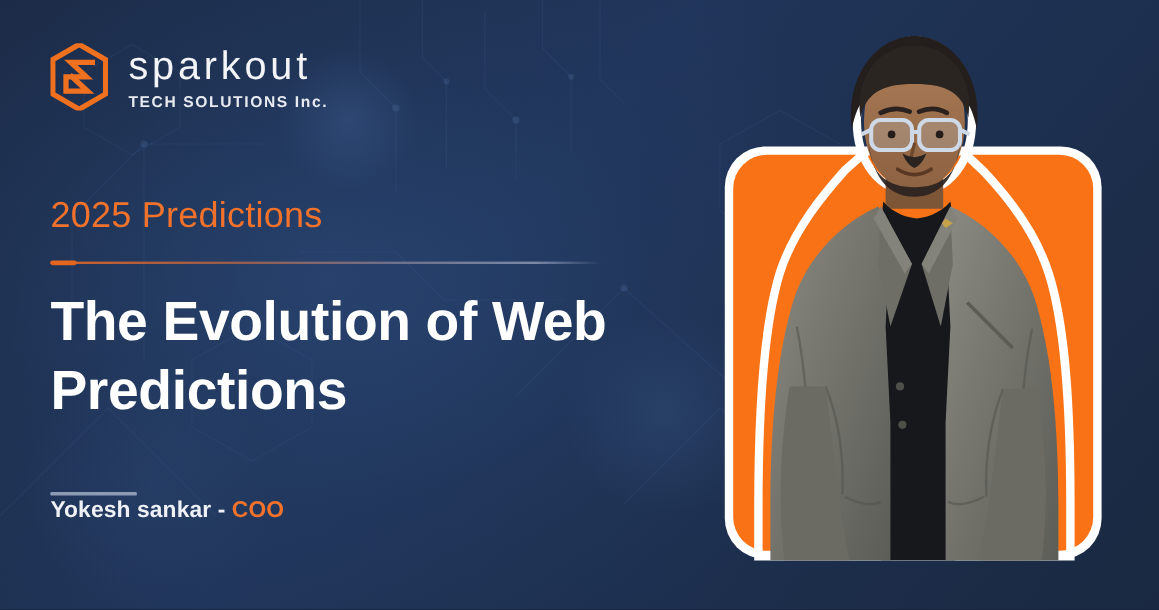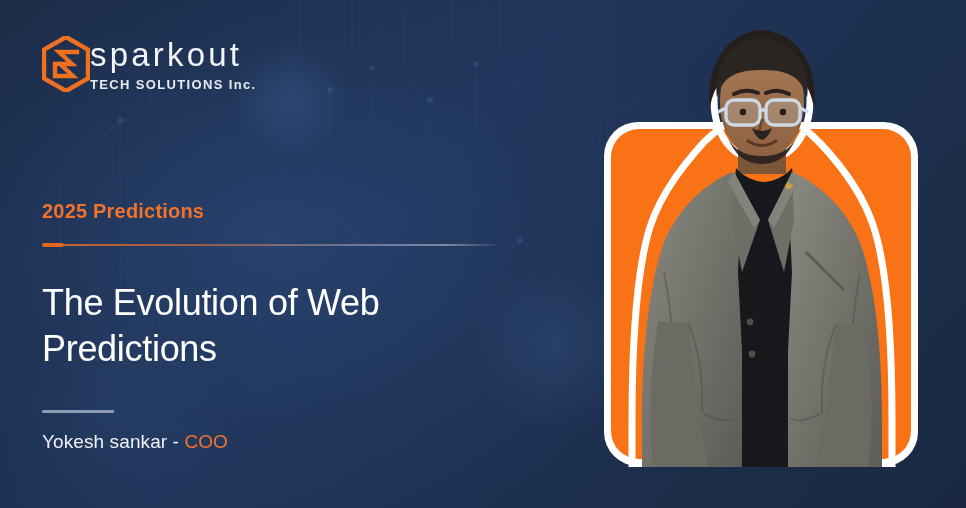--- a/index.html
+++ b/index.html
@@ -48,21 +48,21 @@
     background: radial-gradient(circle, rgba(70,106,166,0.13) 0%, rgba(70,106,166,0) 70%);
   }
 
   
   .logo {
     position: absolute;
     left: 42px;
     top: 36px;
     display: flex;
     align-items: center;
-    gap: 0;
+    gap: 17px;
   }
   .logo-mark { width: 48px; height: 56px; flex: none; }
   .logo-words { display: flex; flex-direction: column; }
   .logo-name {
     font-size: 33px;
     letter-spacing: 3.2px;
     color: #f2f4f8;
     line-height: 1;
     font-weight: 400;
   }
@@ -74,26 +74,25 @@
     line-height: 1;
     margin-top: 7px;
     align-self: flex-end;
     white-space: nowrap;
   }
 
   
   .copy { position: absolute; left: 42px; top: 163px; width: 520px; }
 
   .eyebrow {
-    font-size: 20px;
-    font-weight: 700;
+    font-size: 30px;
+    font-weight: 400;
     color: #f2722b;
     letter-spacing: 0.2px;
     line-height: 1.1;
-    margin-top: 37px;
   }
 
   .divider {
     position: relative;
     margin-top: 21px;
     width: 460px;
     height: 4px;
   }
   .divider-line {
     position: absolute;
@@ -103,40 +102,40 @@
   }
   .divider-cap {
     position: absolute;
     left: 0; top: 0;
     width: 22px; height: 4px;
     background: #e2661f;
     border-radius: 2px;
   }
 
   .headline {
-    margin-top: 33px;
-    font-size: 36px;
-    font-weight: 400;
+    margin-top: 17px;
+    font-size: 46px;
+    font-weight: 700;
     color: #ffffff;
     line-height: 1.27;
     letter-spacing: -0.3px;
   }
 
   
   .byline-wrap { position: absolute; left: 42px; top: 410px; }
   .byline-rule {
     width: 72px; height: 3px;
     background: #8d9ab4;
     border-radius: 1px;
   }
   .byline {
-    margin-top: 18px;
+    margin-top: 2px;
     font-size: 19px;
     color: #eef1f6;
-    font-weight: 400;
+    font-weight: 700;
     letter-spacing: 0.1px;
     white-space: nowrap;
   }
   .byline .role { color: #f2722b; }
 
   
   .portrait {
     position: absolute;
     left: 604px;
     top: 122px;

